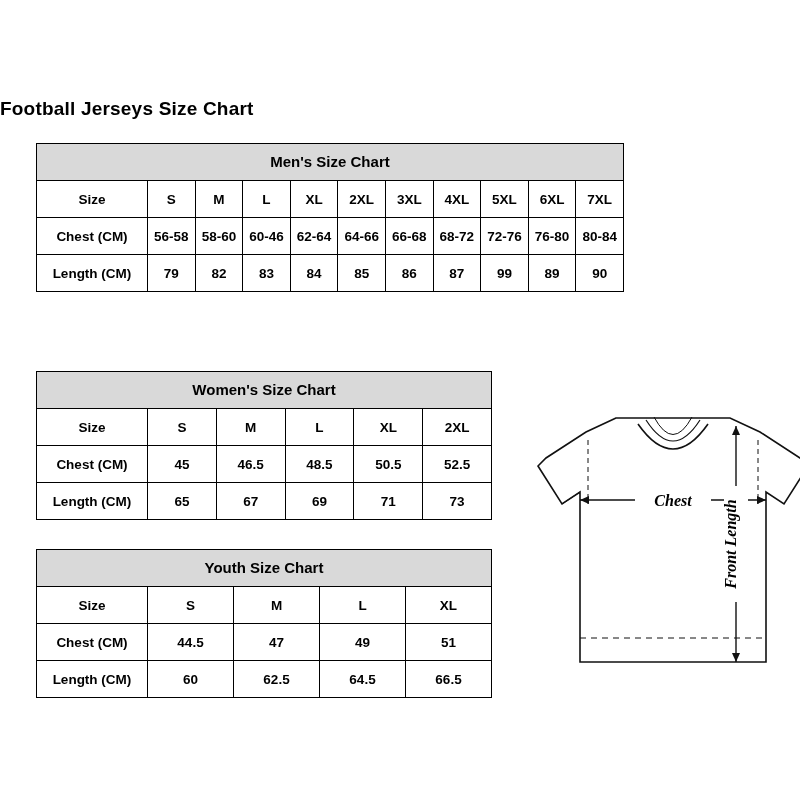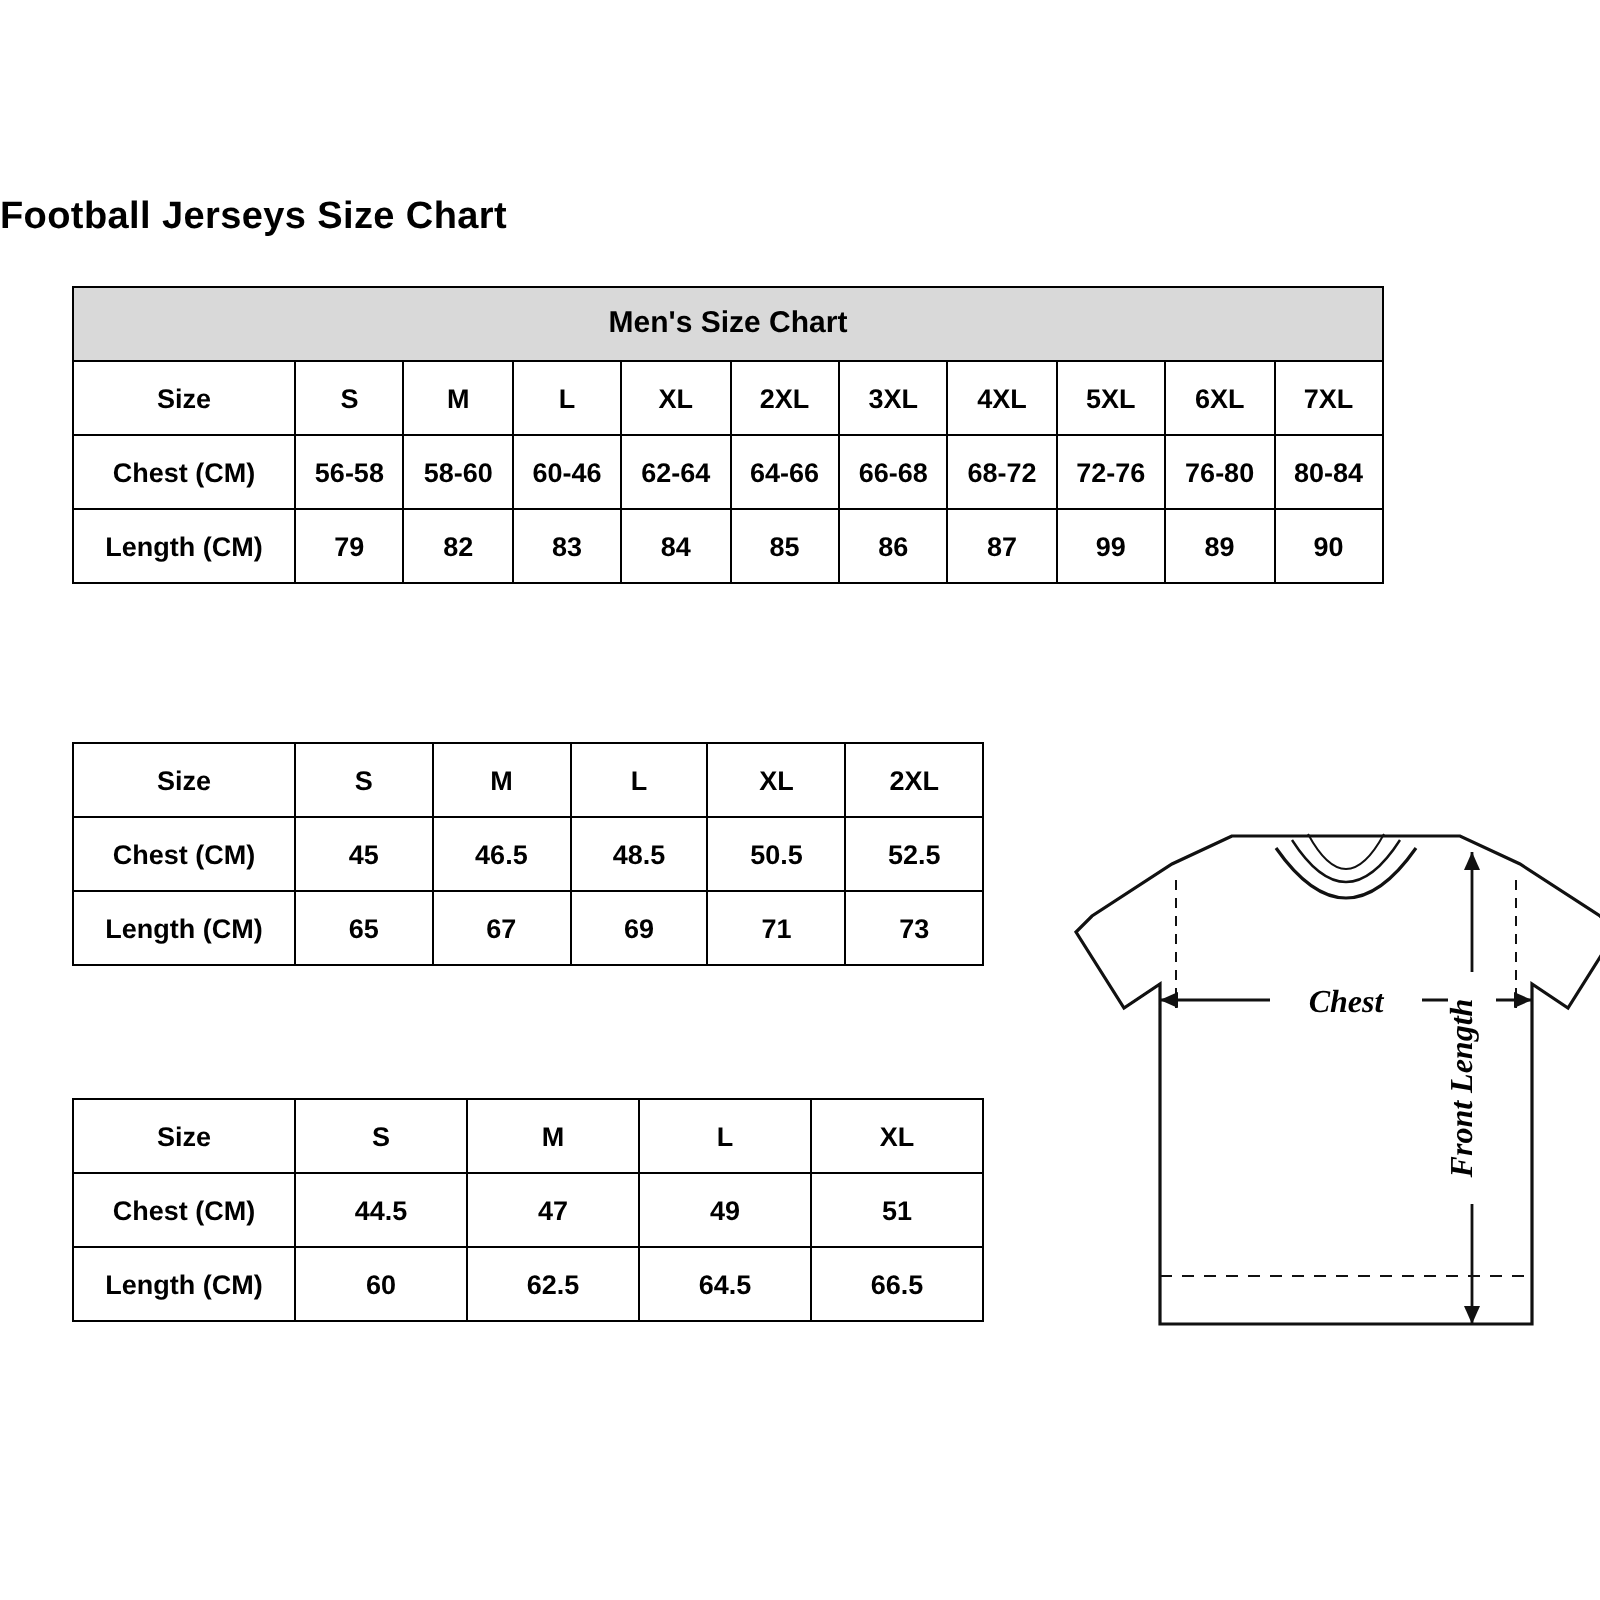--- a/index.html
+++ b/index.html
@@ -57,21 +57,21 @@
     font-size: 13px;
   }
 
   
   #mens-wrap {
     position: absolute;
     left: 36px;
     top: 143px;
     width: 728px;
   }
-  #mens-wrap table { width: 656px; }
+  #mens-wrap table { width: 588px; }
   #mens-wrap td.row-label { width: 110px; }
 
   
   #womens-wrap {
     position: absolute;
     left: 36px;
     top: 371px;
     width: 456px;
   }
   #womens-wrap table { width: 456px; }
@@ -150,20 +150,21 @@
         <td>99</td>
         <td>89</td>
         <td>90</td>
       </tr>
     </tbody>
   </table>
 </div>
 
 <div id="womens-wrap">
   <table class="size-table">
+    <caption>Women's Size Chart</caption>
     <tbody>
       <tr>
         <td class="row-label">Size</td>
         <td>S</td>
         <td>M</td>
         <td>L</td>
         <td>XL</td>
         <td>2XL</td>
       </tr>
       <tr>
@@ -181,20 +182,21 @@
         <td>69</td>
         <td>71</td>
         <td>73</td>
       </tr>
     </tbody>
   </table>
 </div>
 
 <div id="youth-wrap">
   <table class="size-table">
+    <caption>Youth Size Chart</caption>
     <tbody>
       <tr>
         <td class="row-label">Size</td>
         <td>S</td>
         <td>M</td>
         <td>L</td>
         <td>XL</td>
       </tr>
       <tr>
         <td class="row-label">Chest (CM)</td>

